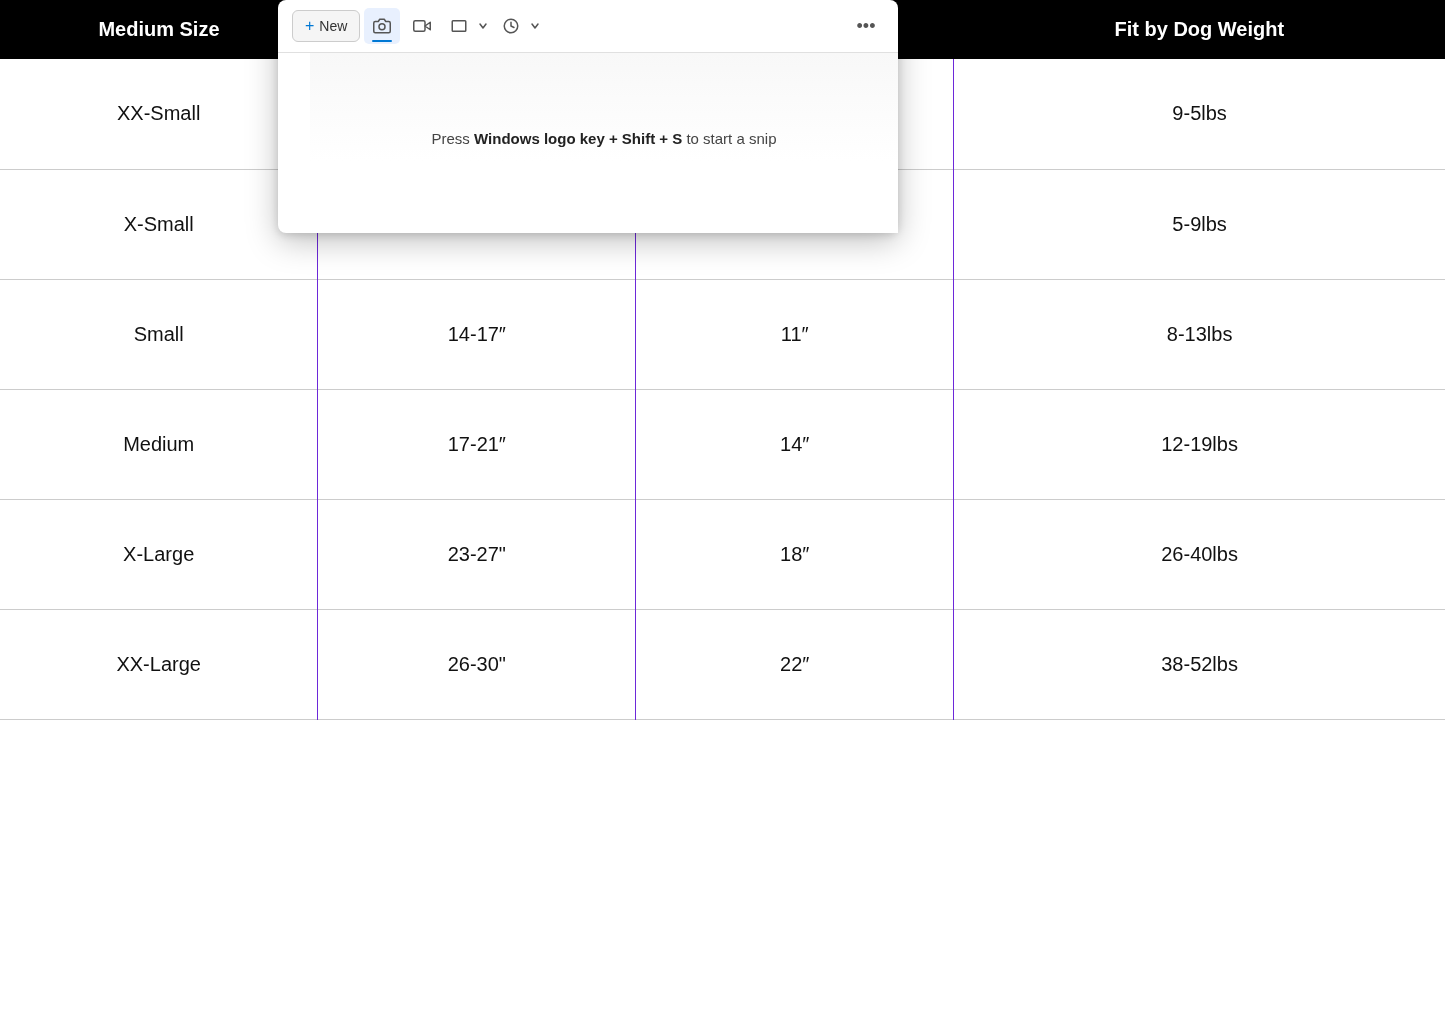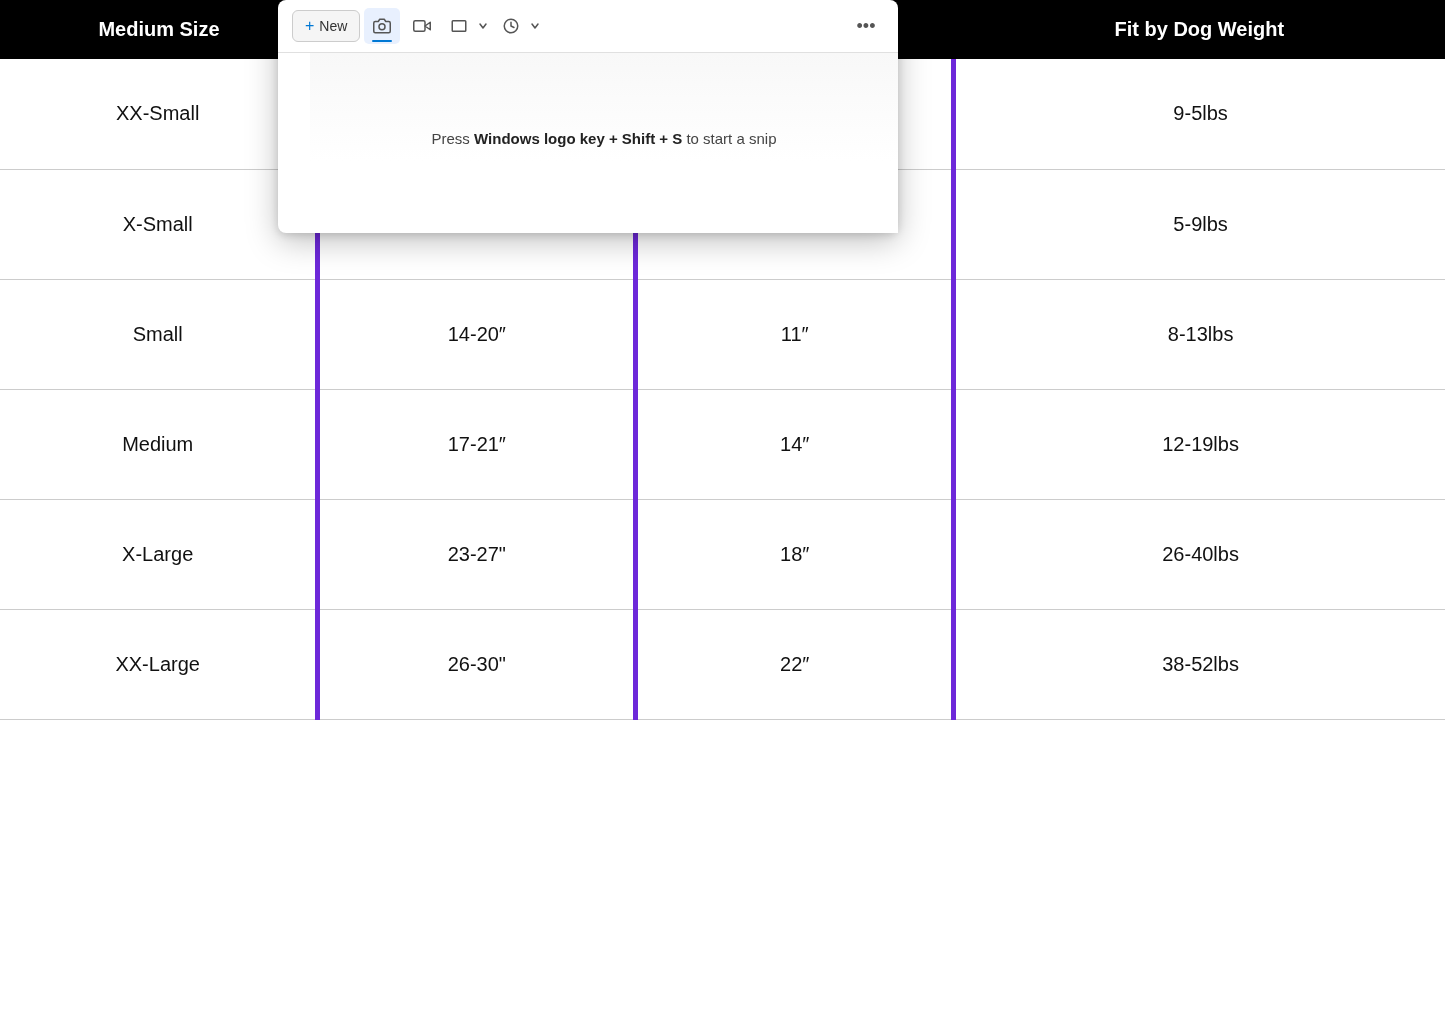--- a/index.html
+++ b/index.html
@@ -43,21 +43,21 @@
     .size-table tbody tr {
       border-bottom: 1px solid #cccccc;
     }
 
     .size-table tbody td {
       padding: 0;
       height: 110px;
       text-align: center;
       font-size: 20px;
       color: #111111;
-      border-right: 5px solid #6d28d9;
+      border-right: 1px solid #6d28d9;
       vertical-align: middle;
     }
 
     .size-table tbody td:first-child {
       border-left: none;
     }
 
     .size-table tbody td:last-child {
       border-right: none;
     }
@@ -223,21 +223,21 @@
         <td>9-5lbs</td>
       </tr>
       <tr>
         <td>X-Small</td>
         <td>12-15″</td>
         <td>9″</td>
         <td>5-9lbs</td>
       </tr>
       <tr>
         <td>Small</td>
-        <td>14-20″</td>
+        <td>14-17″</td>
         <td>11″</td>
         <td>8-13lbs</td>
       </tr>
       <tr>
         <td>Medium</td>
         <td>17-21″</td>
         <td>14″</td>
         <td>12-19lbs</td>
       </tr>
       <tr>

